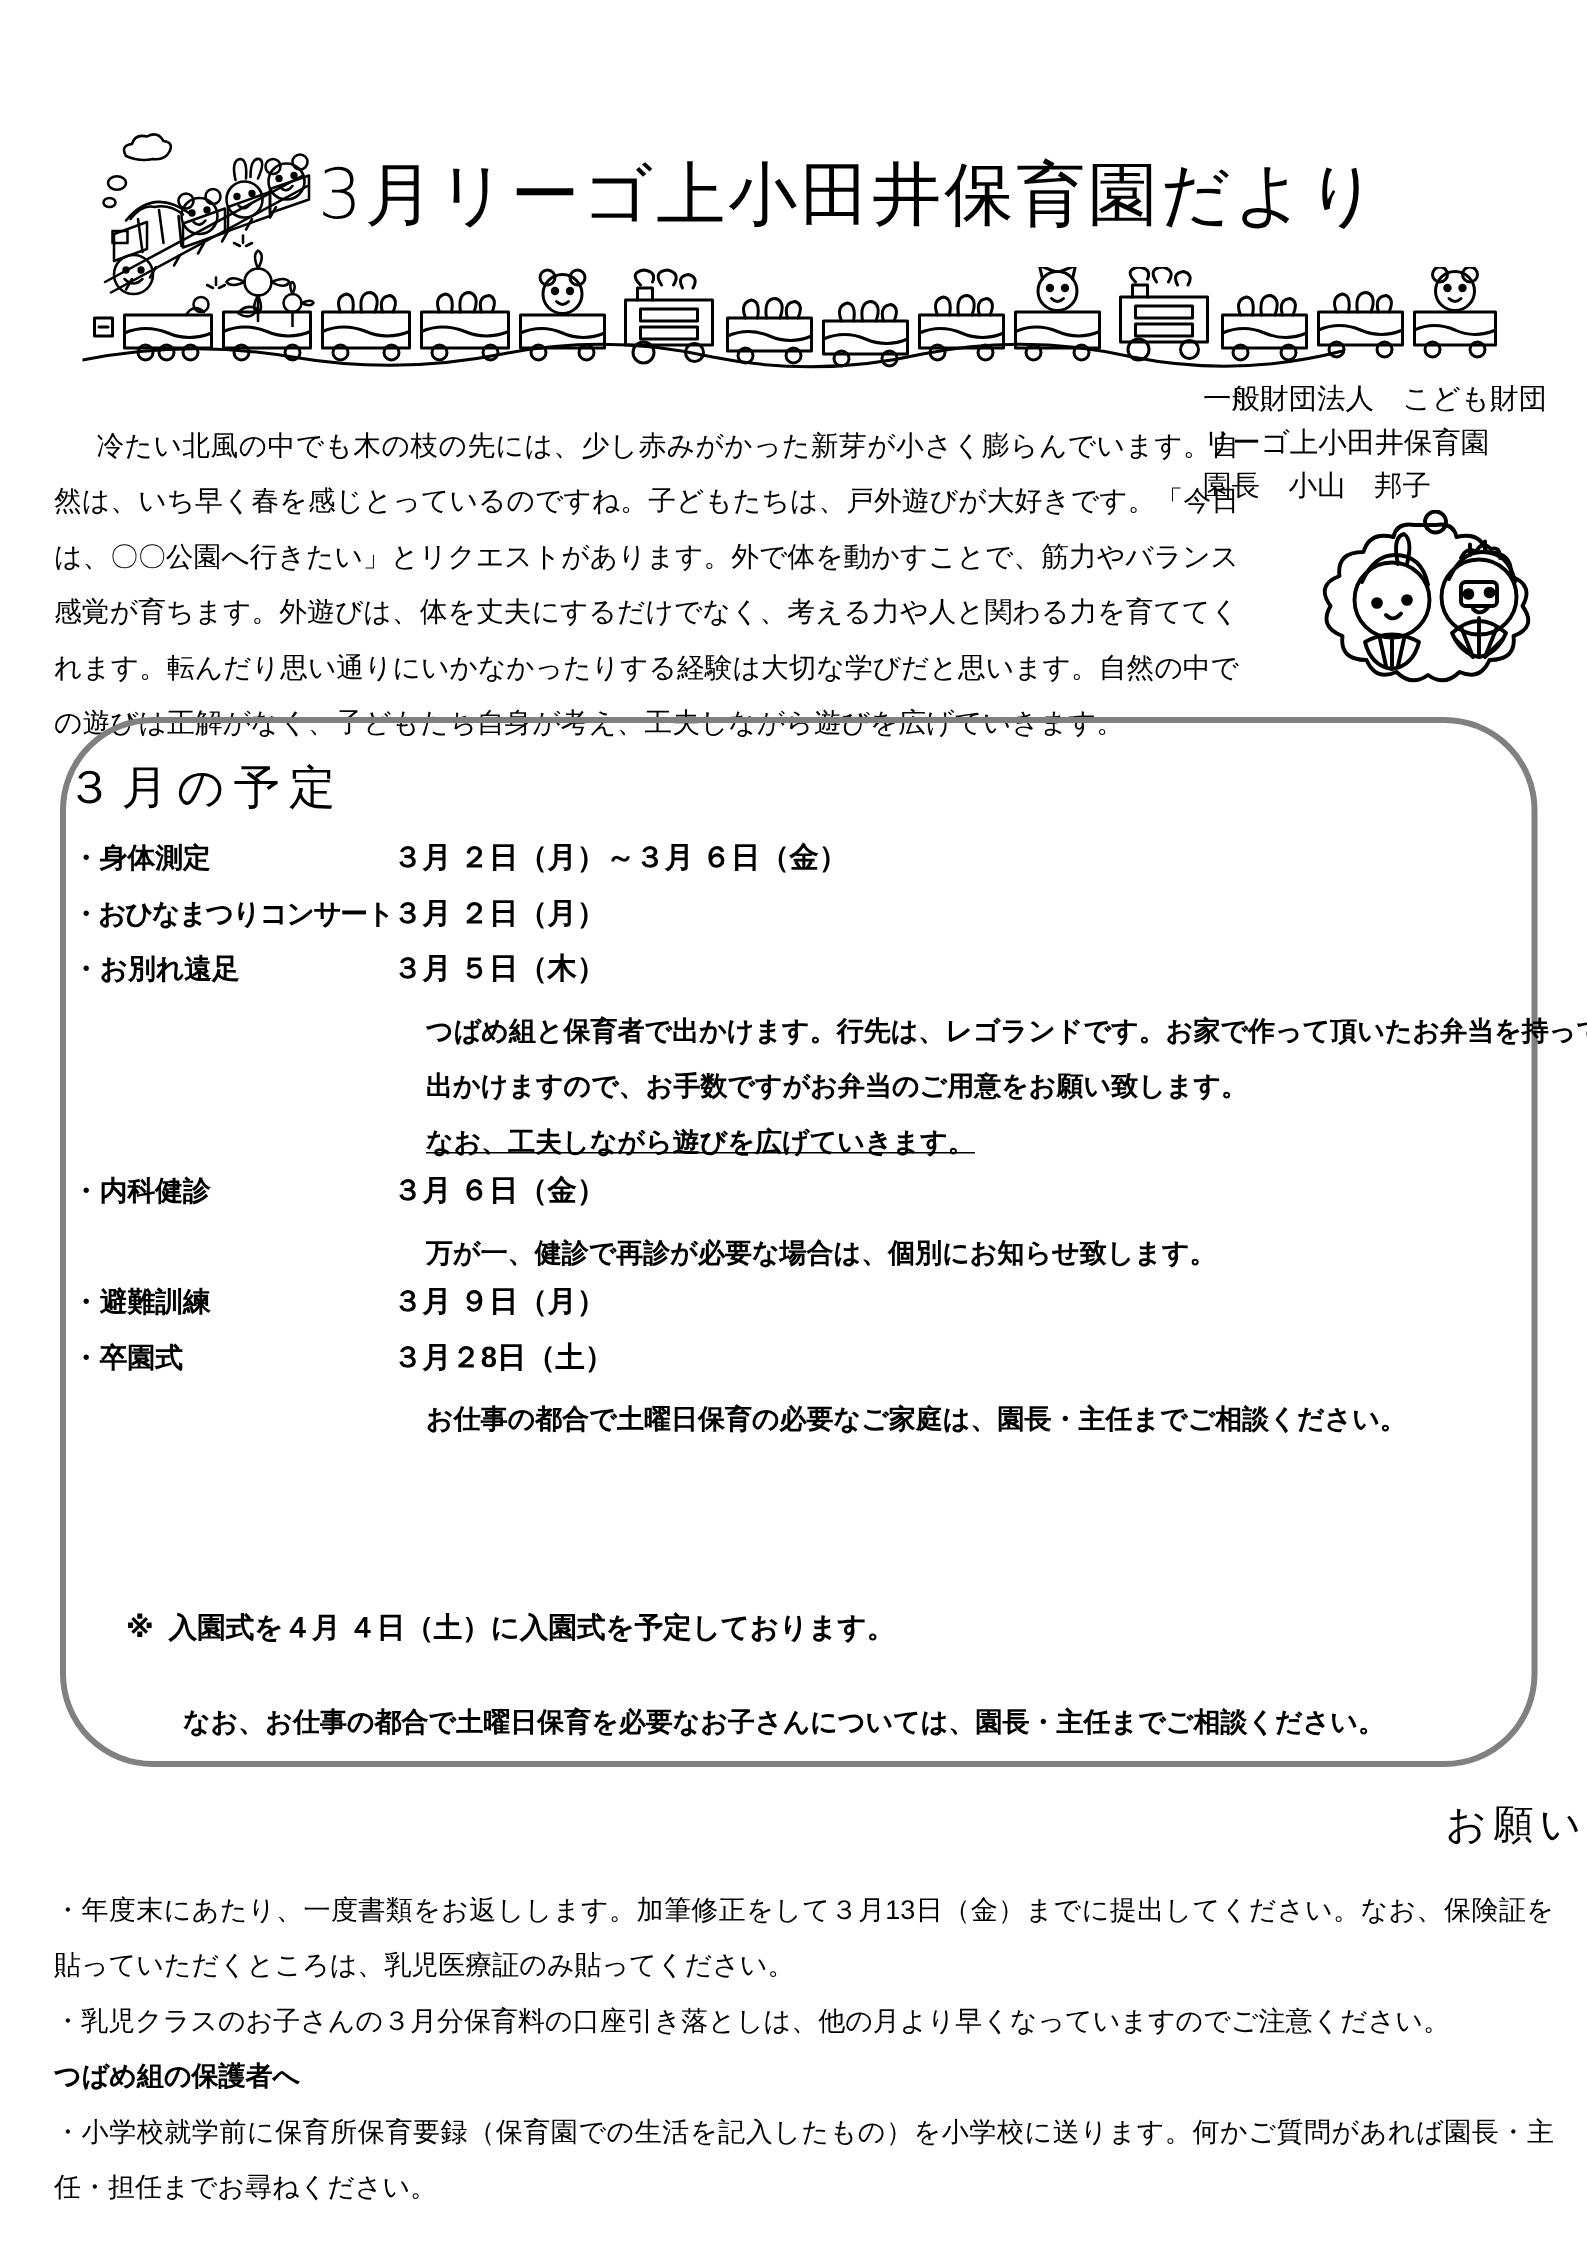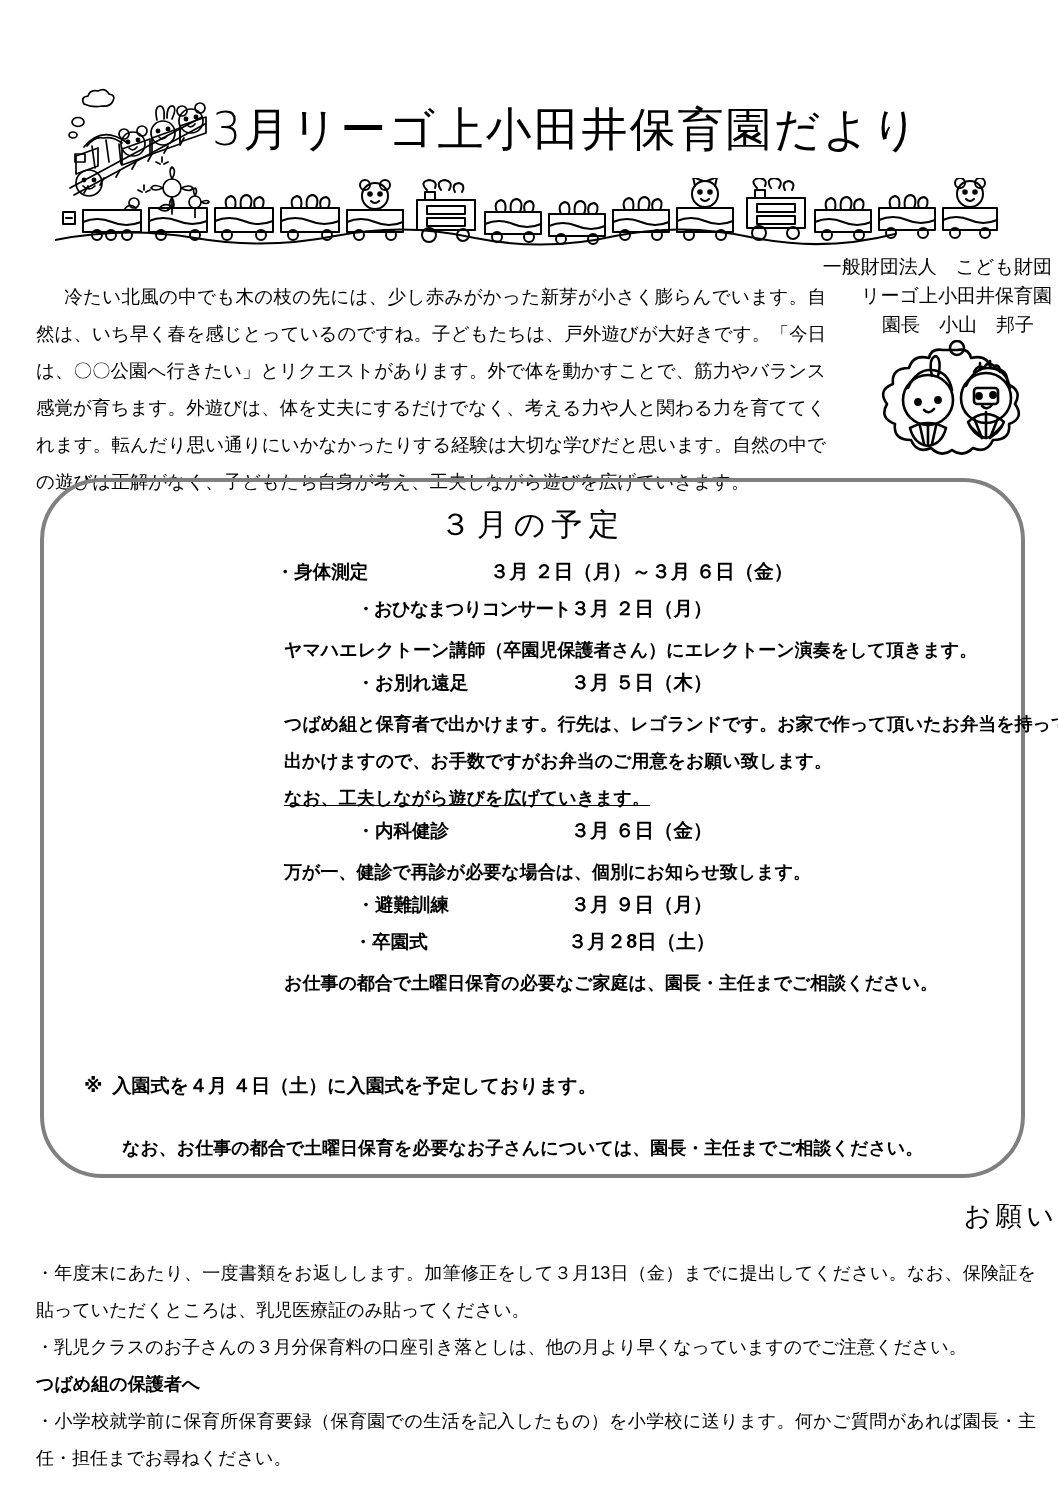--- a/index.html
+++ b/index.html
@@ -43,21 +43,20 @@
     position: absolute;
     left: 55px; top: 178px;
     width: 950px; height: 72px;
   }
 
   
   #org-block {
     position: absolute;
     right: 6px; top: 252px;
     width: 250px;
-    text-align: right;
     font-size: 19px;
     line-height: 29px;
     white-space: nowrap;
   }
   #org-block .line3 { padding-right: 18px; }
 
   #hina-doll {
     position: absolute;
     left: 862px; top: 340px;
     width: 190px; height: 135px;
@@ -82,37 +81,36 @@
     width: 985px;
     height: 700px;
     border: 4px solid #808080;
     border-radius: 62px;
     box-sizing: border-box;
   }
   #schedule-title {
     position: absolute;
     left: 0; top: 22px;
     width: 100%;
-    text-align: center;
+    text-align: left;
     font-size: 31px;
     font-weight: 300;
     letter-spacing: 6px;
     font-family: "DejaVu Sans", "Liberation Sans", sans-serif;
   }
   #schedule-list {
     position: absolute;
     left: 0; top: 76px;
     width: 100%;
   }
   .sched-row {
     display: flex;
     align-items: baseline;
     height: 37px;
     padding-left: 4px;
-    justify-content: center;
   }
   .sched-label {
     width: 214px;
     flex: 0 0 214px;
     font-size: 18.5px;
     font-weight: bold;
     white-space: nowrap;
   }
   .sched-label.narrow { letter-spacing: -1px; }
   .sched-date {
@@ -429,21 +427,20 @@
 
   <div id="schedule-list">
       <div class="sched-row">
         <div class="sched-label">・身体測定</div>
         <div class="sched-date">３月  ２日（月）～３月  ６日（金）</div>
       </div>
       <div class="sched-row">
         <div class="sched-label narrow">・おひなまつりコンサート</div>
         <div class="sched-date">３月  ２日（月）</div>
       </div>
-      <div class="sched-detail">ヤマハエレクトーン講師（卒園児保護者さん）にエレクトーン演奏をして頂きます。</div>
       <div class="sched-row">
         <div class="sched-label">・お別れ遠足</div>
         <div class="sched-date">３月  ５日（木）</div>
       </div>
       <div class="sched-detail">つばめ組と保育者で出かけます。行先は、レゴランドです。お家で作って頂いたお弁当を持って</div>
       <div class="sched-detail">出かけますので、お手数ですがお弁当のご用意をお願い致します。</div>
       <div class="sched-detail em">なお、工夫しながら遊びを広げていきます。</div>
       <div class="sched-row">
         <div class="sched-label">・内科健診</div>
         <div class="sched-date">３月  ６日（金）</div>

